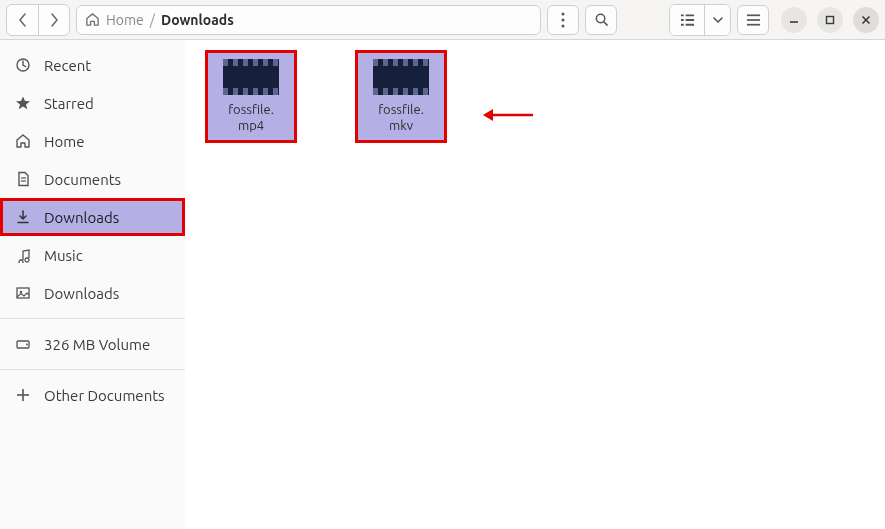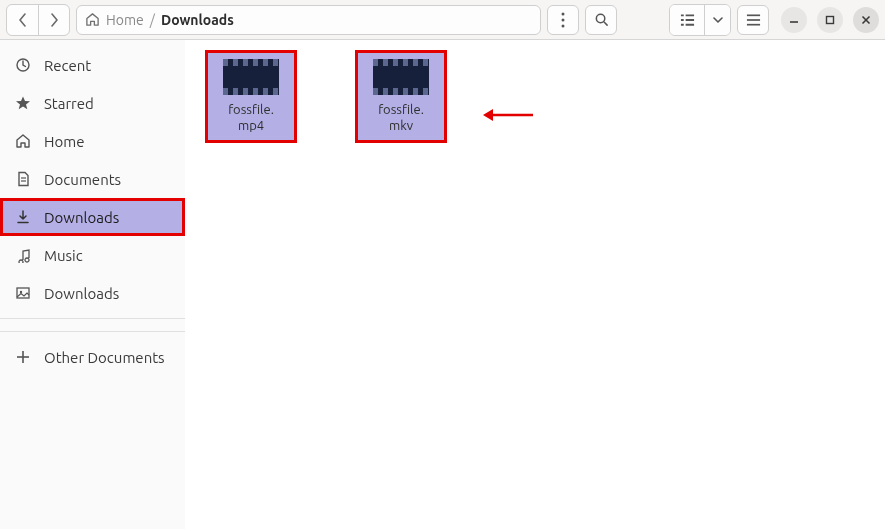--- a/index.html
+++ b/index.html
@@ -295,20 +295,29 @@
       <span class="sidebar-icon">
           <svg width="16" height="16" viewBox="0 0 16 16">
             <rect x="2" y="3" width="12" height="10" fill="none" stroke="#555" stroke-width="1.3"></rect>
             <circle cx="6" cy="7" r="1.2" fill="#555"></circle>
             <path d="M2 12 L6 8.5 L9 11 L12 8 L14 10" fill="none" stroke="#555" stroke-width="1.2"></path>
           </svg>
         </span>
       <span>Downloads</span>
     </div>
     <div class="sidebar-divider"></div>
+    <div class="sidebar-item">
+      <span class="sidebar-icon">
+          <svg width="16" height="16" viewBox="0 0 16 16">
+            <rect x="2" y="5" width="12" height="7" rx="1" fill="none" stroke="#555" stroke-width="1.3"></rect>
+            <circle cx="12" cy="8.5" r="0.9" fill="#555"></circle>
+          </svg>
+        </span>
+      <span>326 MB Volume</span>
+    </div>
     <div class="sidebar-divider"></div>
     <div class="sidebar-item">
       <span class="sidebar-icon">
           <svg width="14" height="14" viewBox="0 0 14 14">
             <line x1="7" y1="1" x2="7" y2="13" stroke="#555" stroke-width="1.6"></line>
             <line x1="1" y1="7" x2="13" y2="7" stroke="#555" stroke-width="1.6"></line>
           </svg>
         </span>
       <span>Other Documents</span>
     </div>

